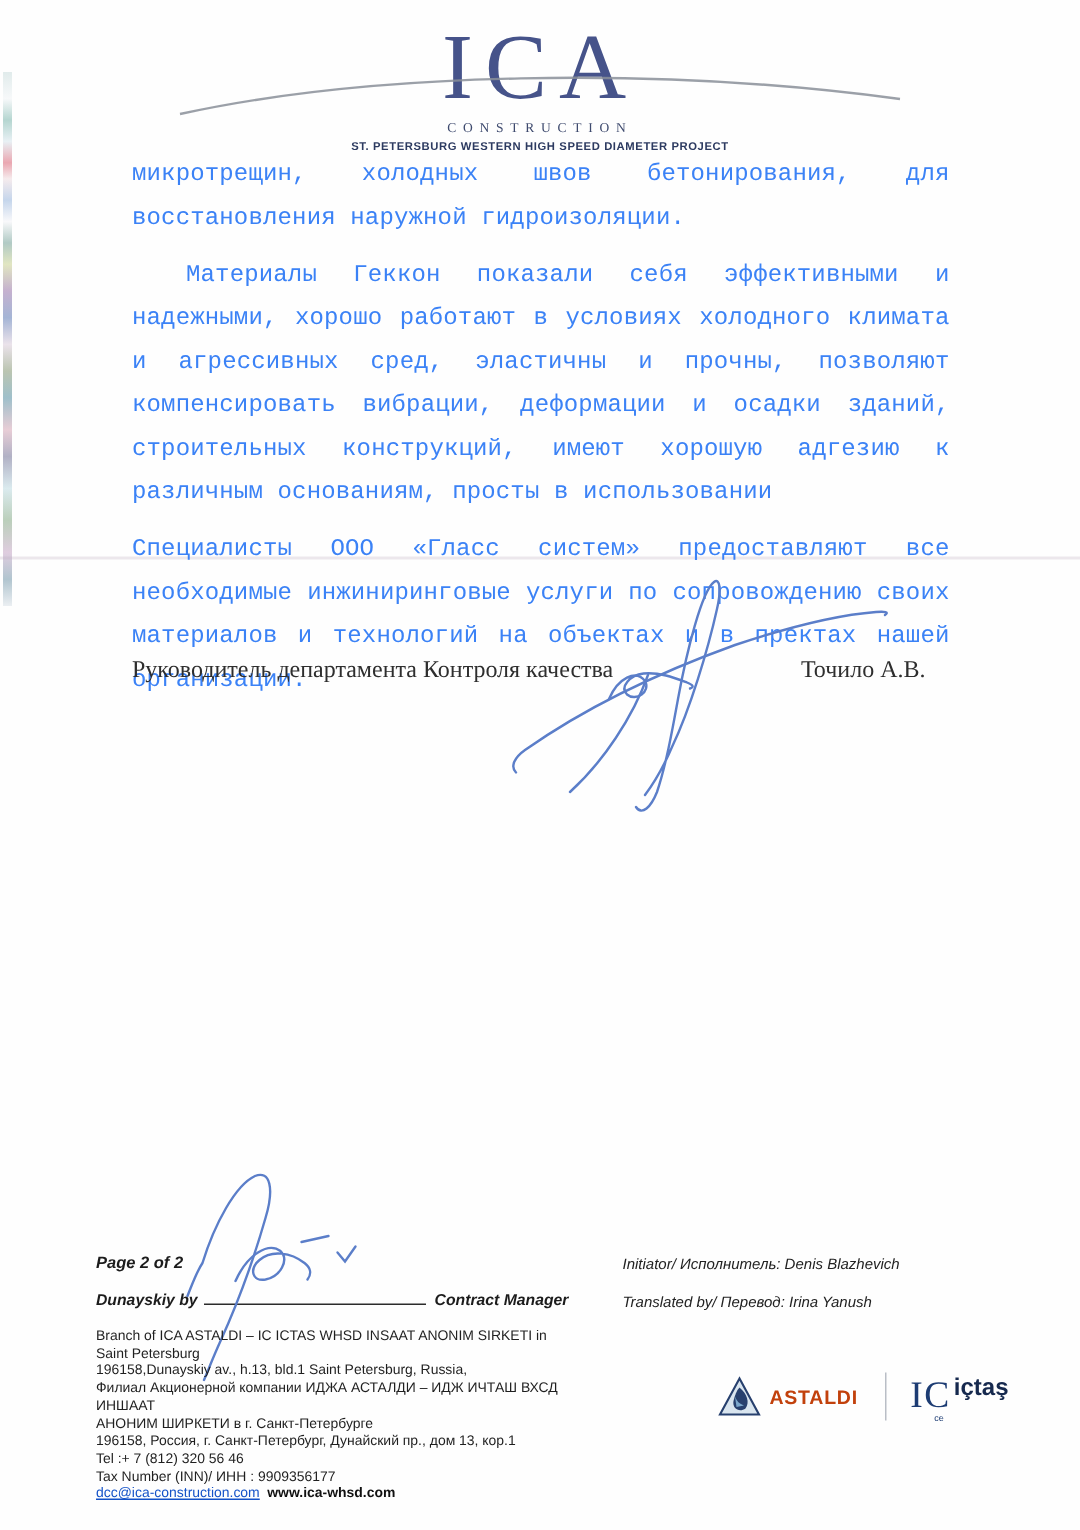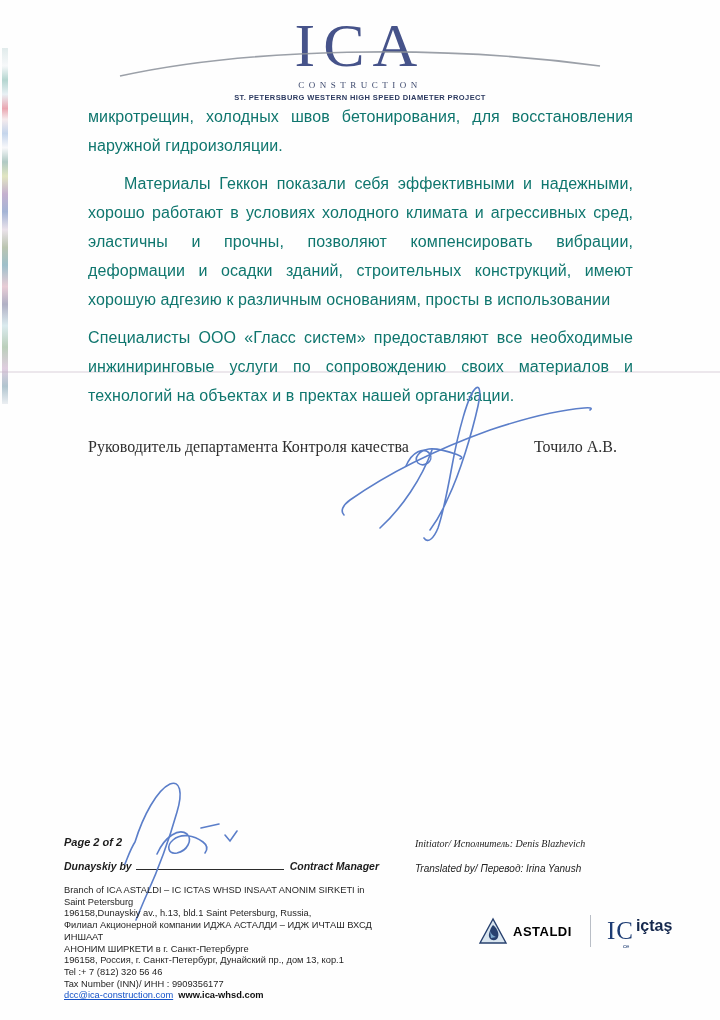--- a/index.html
+++ b/index.html
@@ -38,46 +38,47 @@
     font-family:"Liberation Serif", serif; font-size:9px; letter-spacing:4.5px;
     color:#3e4a6e; margin-top:4px;
   }
   .logo-tagline {
     font-size:7.5px; font-weight:bold; color:#2c3a60; letter-spacing:.4px; margin-top:3px;
   }
 
   
   .doc-body { position:absolute; left:88px; top:102px; width:545px; }
   .doc-body p {
-    font-size:16px; line-height:29px; text-align:justify; color:#0f766e;
+    font-size:16px; line-height:29px; text-align:justify; color:#3b82f6;
     letter-spacing:.1px;
+    font-family:Liberation Mono, monospace;
   }
   .doc-body p + p { margin-top:9px; }
   .doc-body p.indent { text-indent:36px; }
 
   
   .sig-title { position:absolute; left:88px; top:438px; font-family:"Liberation Serif", serif; font-size:16px; color:#2e2e2e; }
   .sig-name  { position:absolute; left:534px; top:438px; font-family:"Liberation Serif", serif; font-size:16px; color:#2e2e2e; }
   .sig-main  { position:absolute; left:330px; top:378px; width:270px; height:165px; }
   .sig-footer{ position:absolute; left:95px; top:772px; width:175px; height:150px; }
 
   
   .page-label { position:absolute; left:64px; top:836px; font-size:11px; font-style:italic; font-weight:bold; color:#1c1c1c; }
   .approved-row { position:absolute; left:64px; top:860px; font-size:10.5px; font-style:italic; font-weight:bold; color:#1c1c1c; }
   .approved-line { display:inline-block; width:148px; border-bottom:1.3px solid #2b2b2b; height:10px; margin:0 6px 0 4px; }
-  .initiator-line { position:absolute; left:415px; top:838px; font-size:10px; font-style:italic; color:#222;font-family:Liberation Serif, serif; }
+  .initiator-line { position:absolute; left:415px; top:838px; font-size:10px; font-style:italic; color:#222; }
   .translated-line{ position:absolute; left:415px; top:863px; font-size:10px; font-style:italic; color:#222; }
 
   .company-block { position:absolute; left:64px; top:885px; width:340px; font-size:9.3px; line-height:11.7px; color:#1f1f1f; }
   .company-block .email { color:#1452c8; text-decoration:underline; cursor:pointer; }
   .company-block .site  { font-weight:bold; color:#111; margin-left:5px; }
 
   .logos-row { position:absolute; left:478px; top:908px; height:46px; display:flex; align-items:center; }
   .astaldi { display:flex; align-items:center; }
-  .astaldi-text { font-size:13px; font-weight:bold; color:#000000; letter-spacing:.5px; margin-left:5px; }
+  .astaldi-text { font-size:13px; font-weight:bold; color:#c2410c; letter-spacing:.5px; margin-left:5px; }
   .logo-divider { width:1px; height:32px; background:#b9bec6; margin:0 16px 0 18px; }
   .ictas { display:flex; align-items:flex-start; position:relative; }
   .ictas-ic { font-family:"Liberation Serif", serif; font-size:25px; color:#1d3c73; letter-spacing:1px; }
   .ictas-sub { position:absolute; left:16px; top:26px; font-size:6px; color:#1d3c73; }
   .ictas-text { font-size:16px; font-weight:bold; color:#16294e; margin-left:2px; }
 </style>
 </head>
 <body>
 
 <div class="page">

